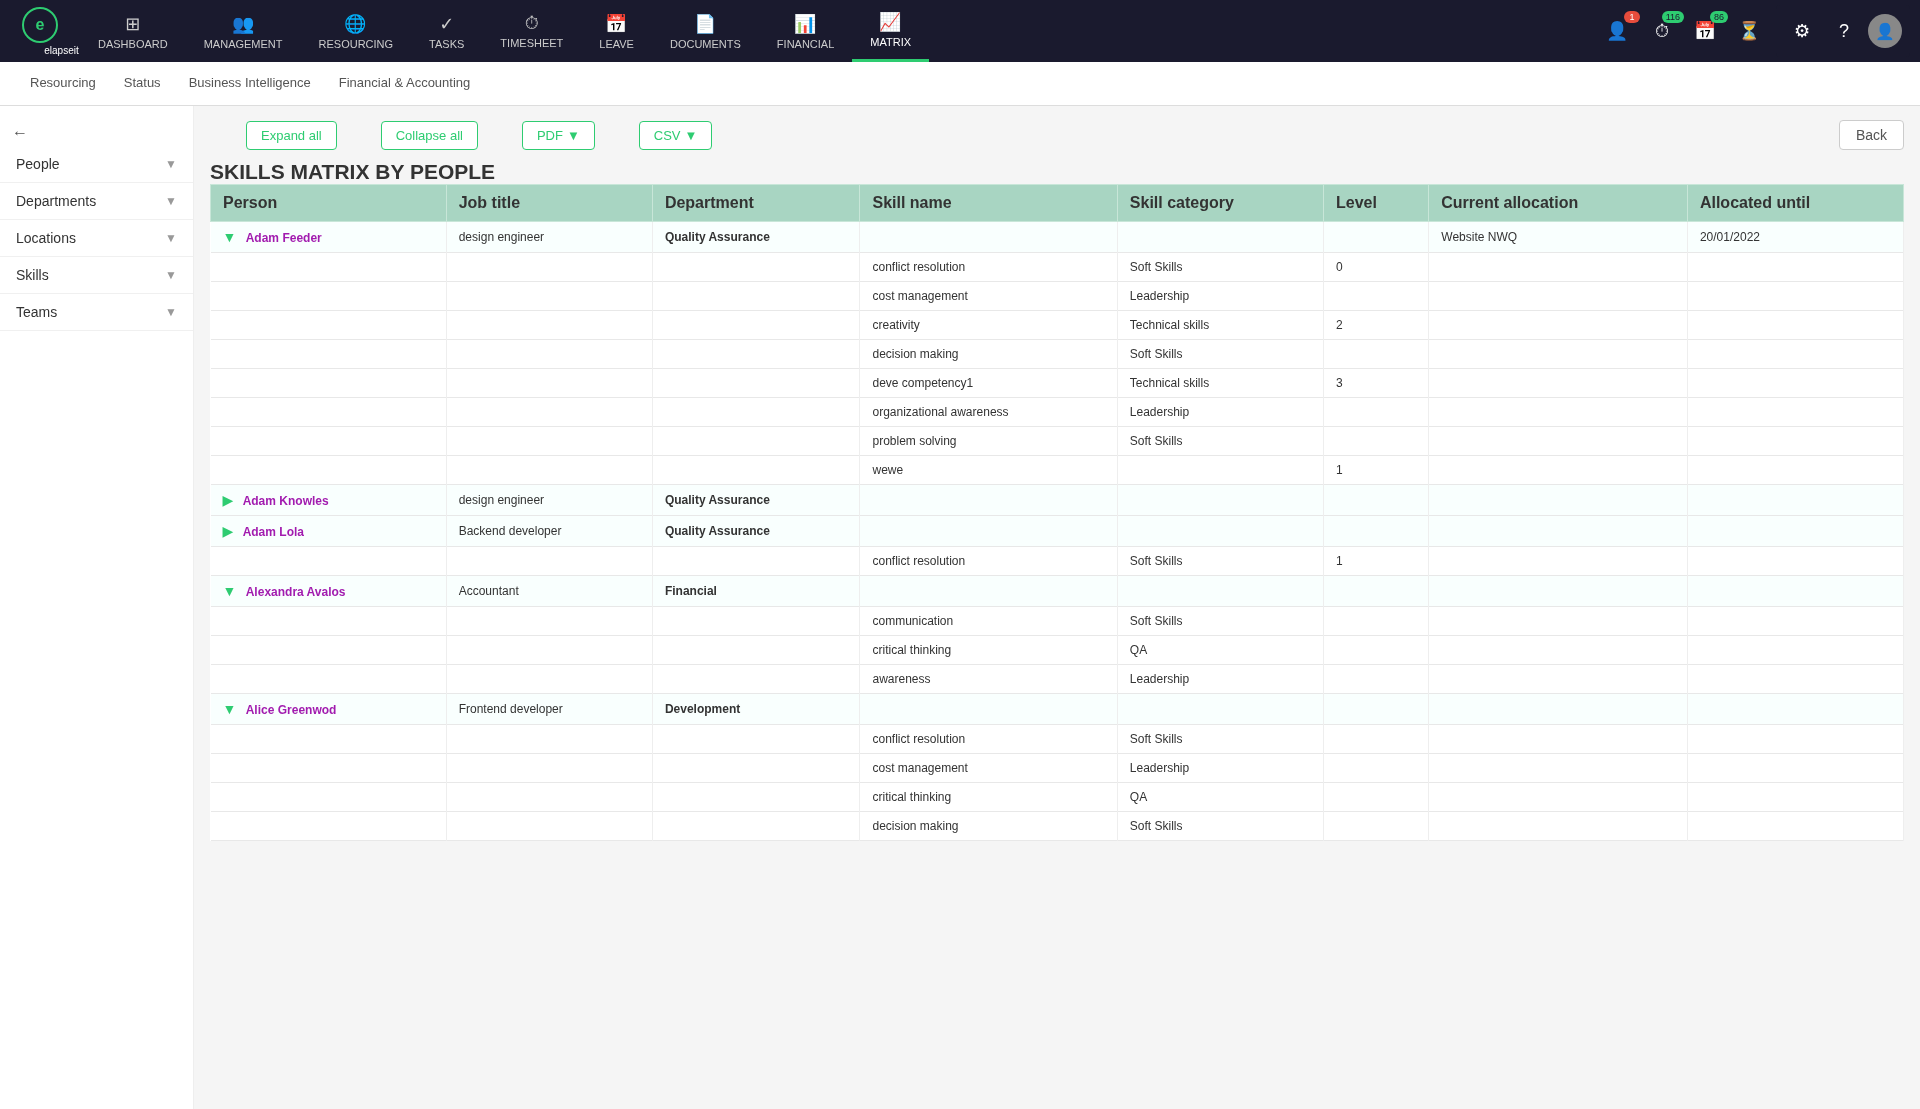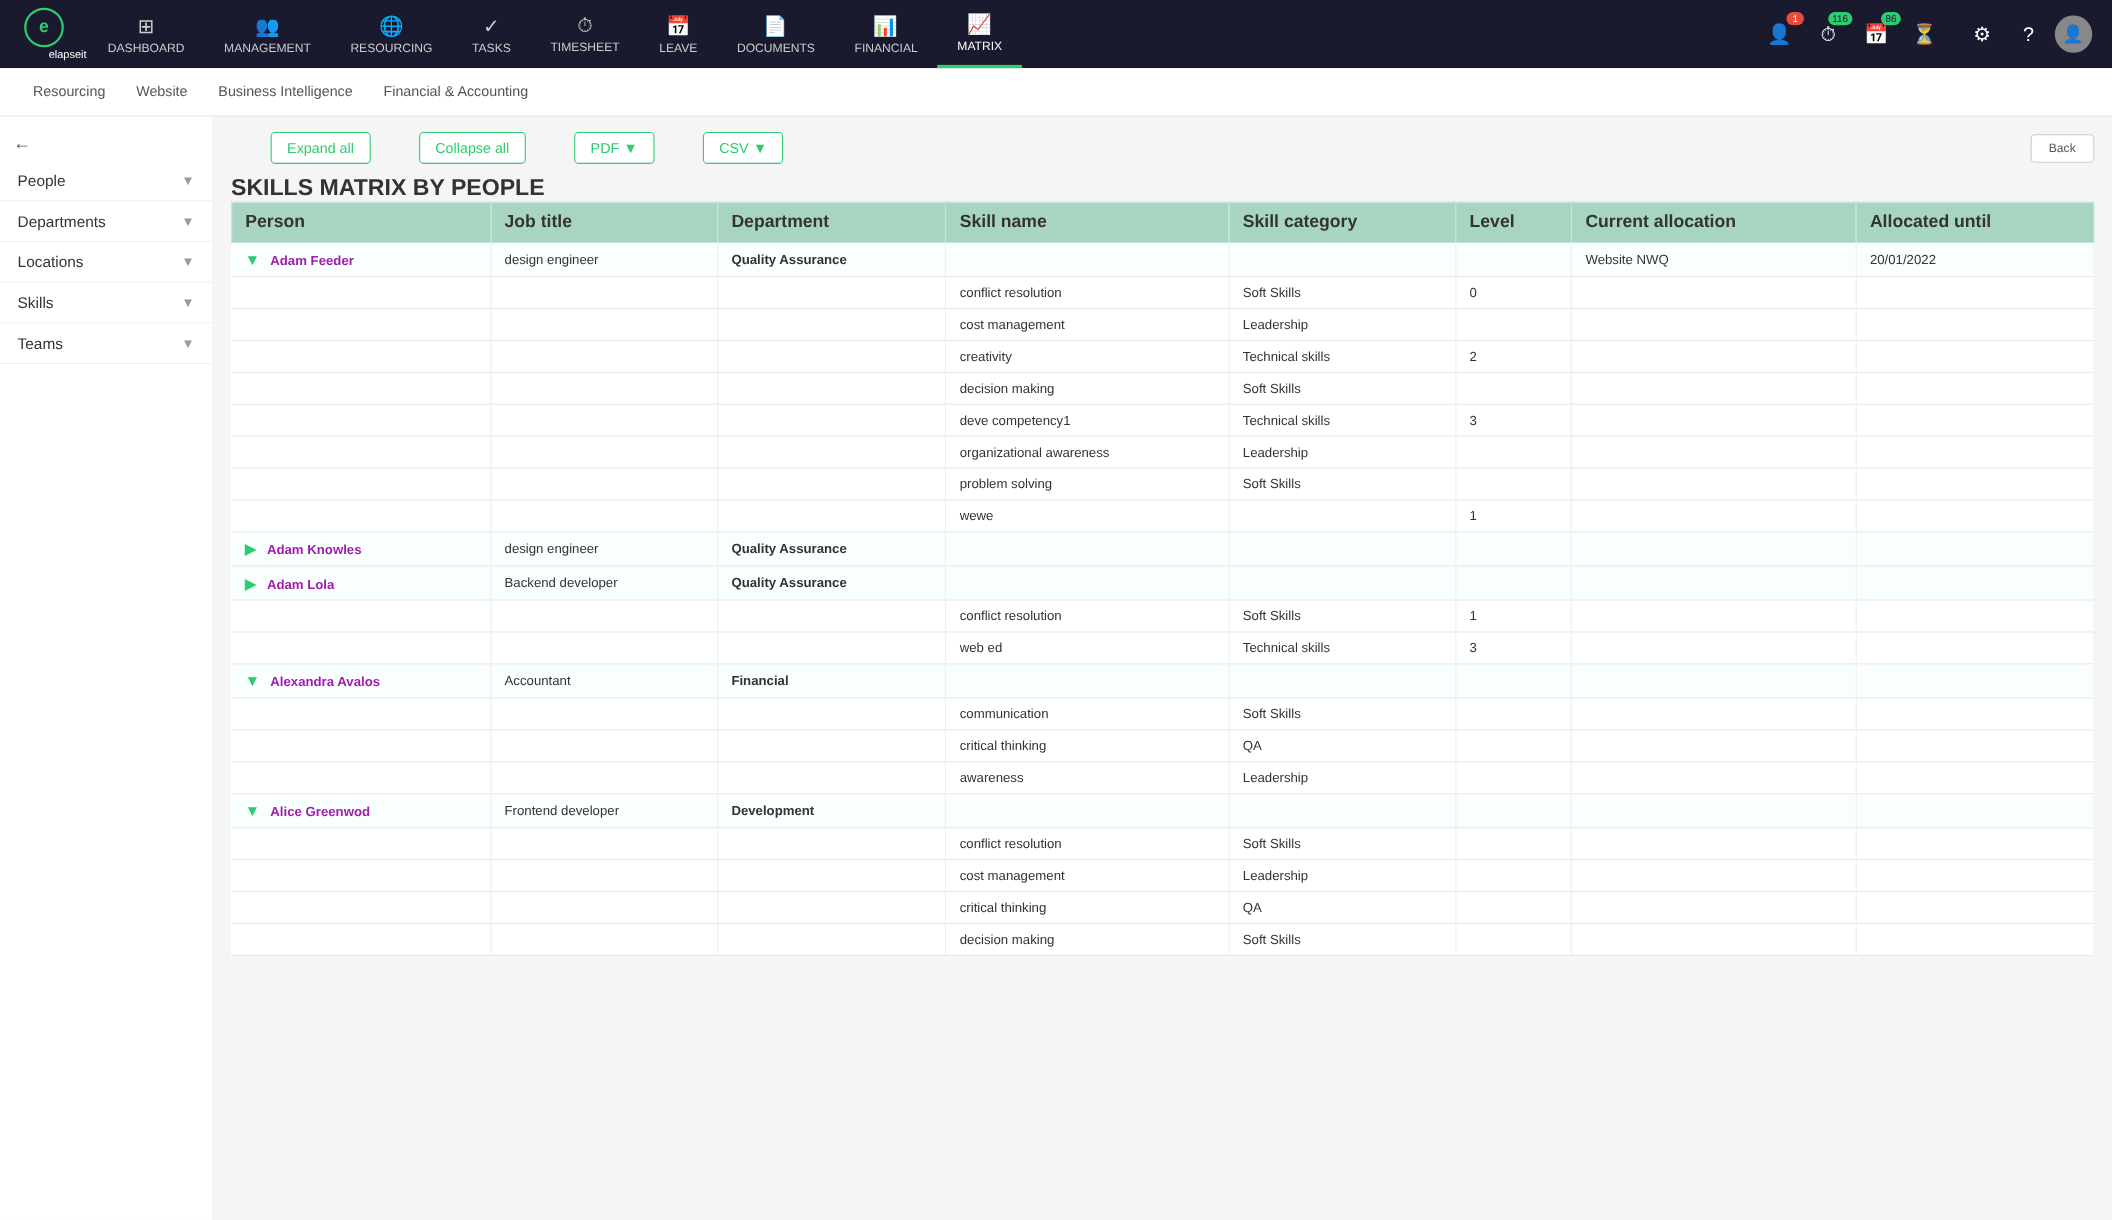--- a/index.html
+++ b/index.html
@@ -103,21 +103,21 @@
       flex: 1; overflow-y: auto; padding: 14px 16px;
     }
     .btn {
       border: 1px solid #2ecc71; background: white; color: #2ecc71;
       padding: 6px 14px; border-radius: 4px; cursor: pointer;
       font-size: 13px; display: flex; align-items: center; gap: 4px; margin-left: 36px;
     }
     .btn-back {
       border: 1px solid #ccc; background: white; color: #555;
       padding: 6px 16px; border-radius: 4px; cursor: pointer;
-      font-size: 11px;
+      font-size: 14px;
     }
 
     
     .main-toolbar {
       display: flex; align-items: center; justify-content: space-between;
       margin-bottom: 10px;
     }
     .main-toolbar-left { display: flex; gap: 8px; }
 
     
@@ -222,21 +222,21 @@
       </div>
       <div class="avatar">
         <span>👤</span>
       </div>
     </div>
   </div>
 </nav>
 
 <div class="sub-nav">
   <a>Resourcing</a>
-  <a>Website</a>
+  <a>Status</a>
   <a>Business Intelligence</a>
   <a>Financial &amp; Accounting</a>
 </div>
 
 <div class="layout">
 
   <div class="sidebar">
     <div class="sidebar-back">←</div>
     <div class="sidebar-item">
       <span>People</span>
@@ -417,30 +417,20 @@
             <tr>
       <td></td>
       <td></td>
       <td></td>
       <td>conflict resolution</td>
       <td>Soft Skills</td>
       <td>1</td>
       <td></td>
       <td></td>
     </tr>
-            <tr>
-      <td></td>
-      <td></td>
-      <td></td>
-      <td>web ed</td>
-      <td>Technical skills</td>
-      <td>3</td>
-      <td></td>
-      <td></td>
-    </tr>
             <tr class="person-row">
     <td>
       <span class="expand-icon">▼</span>
       <span class="person-name">Alexandra Avalos</span>
     </td>
     <td>Accountant</td>
     <td class="dept-bold">Financial</td>
     <td></td>
     <td></td>
     <td></td>

